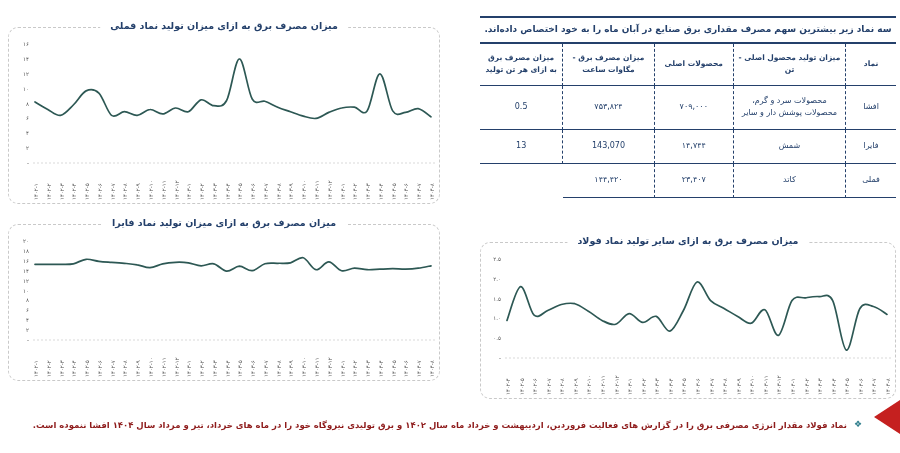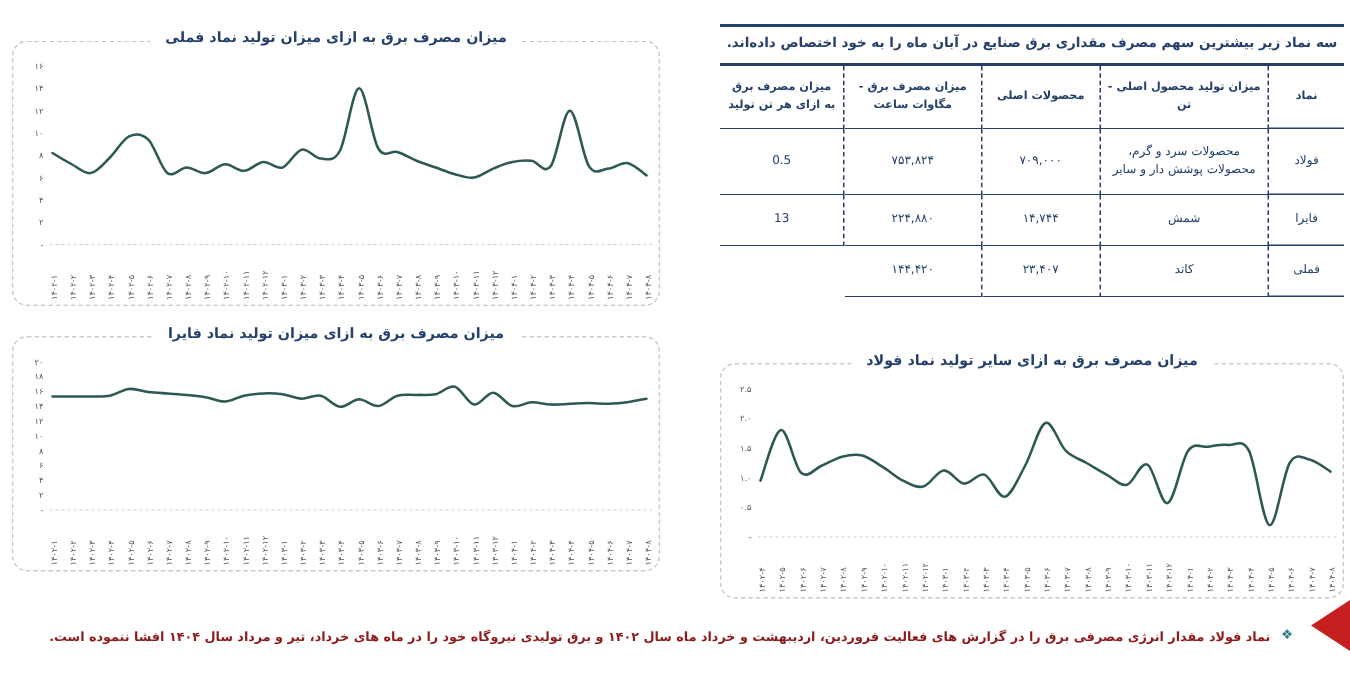--- a/index.html
+++ b/index.html
@@ -198,30 +198,30 @@
 
 <div class="table-card">
   <div class="table-title">سه نماد زیر بیشترین سهم مصرف مقداری برق صنایع در آبان ماه را به خود اختصاص داده‌اند.</div>
   <div class="grid">
     <div class="h">نماد</div>
     <div class="h">میزان تولید محصول اصلی - تن</div>
     <div class="h">محصولات اصلی</div>
     <div class="h">میزان مصرف برق - مگاوات ساعت</div>
     <div class="h">میزان مصرف برق به ازای هر تن تولید</div>
 
-    <div>فولاد</div>
+    <div>افشا</div>
     <div>محصولات سرد و گرم، محصولات پوشش دار و سایر</div>
     <div>۷۰۹,۰۰۰</div>
     <div>۷۵۳,۸۲۴</div>
     <div>0.5</div>
 
     <div>فایرا</div>
     <div>شمش</div>
     <div>۱۴,۷۴۴</div>
-    <div>۲۲۴,۸۸۰</div>
+    <div>143,070</div>
     <div>13</div>
 
     <div>فملی</div>
     <div>کاتد</div>
     <div>۲۳,۴۰۷</div>
     <div>۱۴۴,۴۲۰</div>
   </div>
 </div>
 
 <div class="note">

